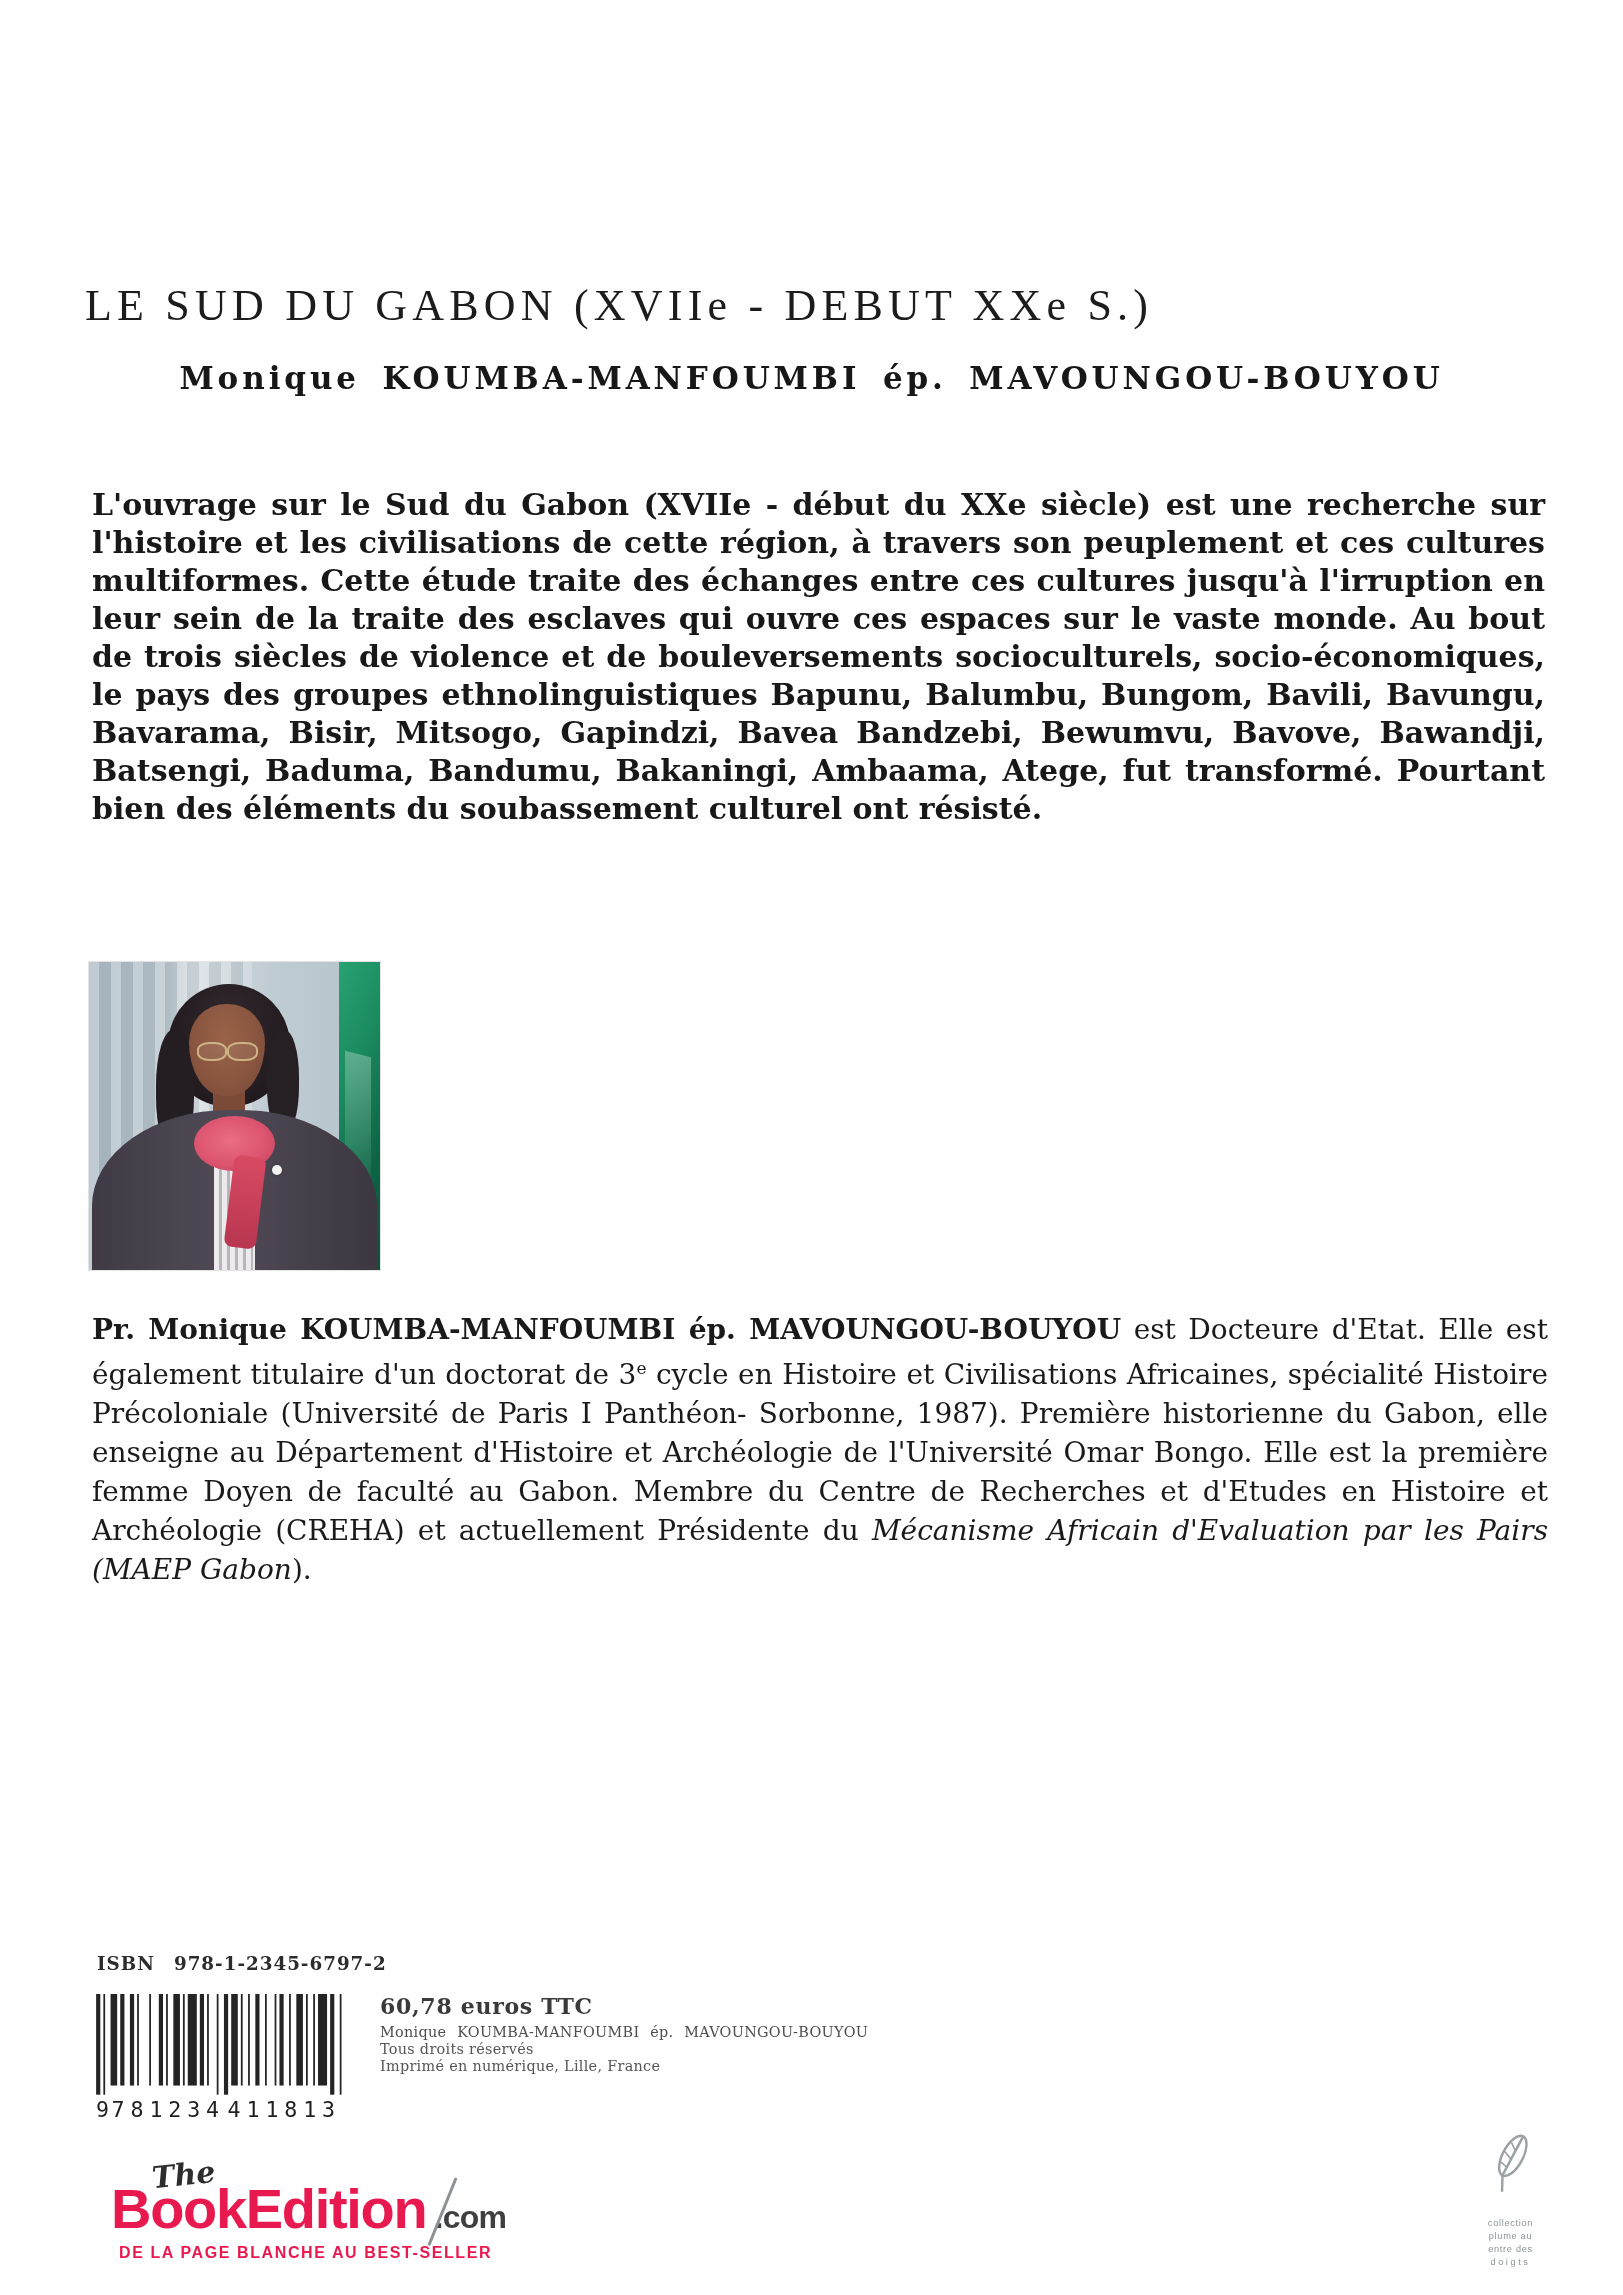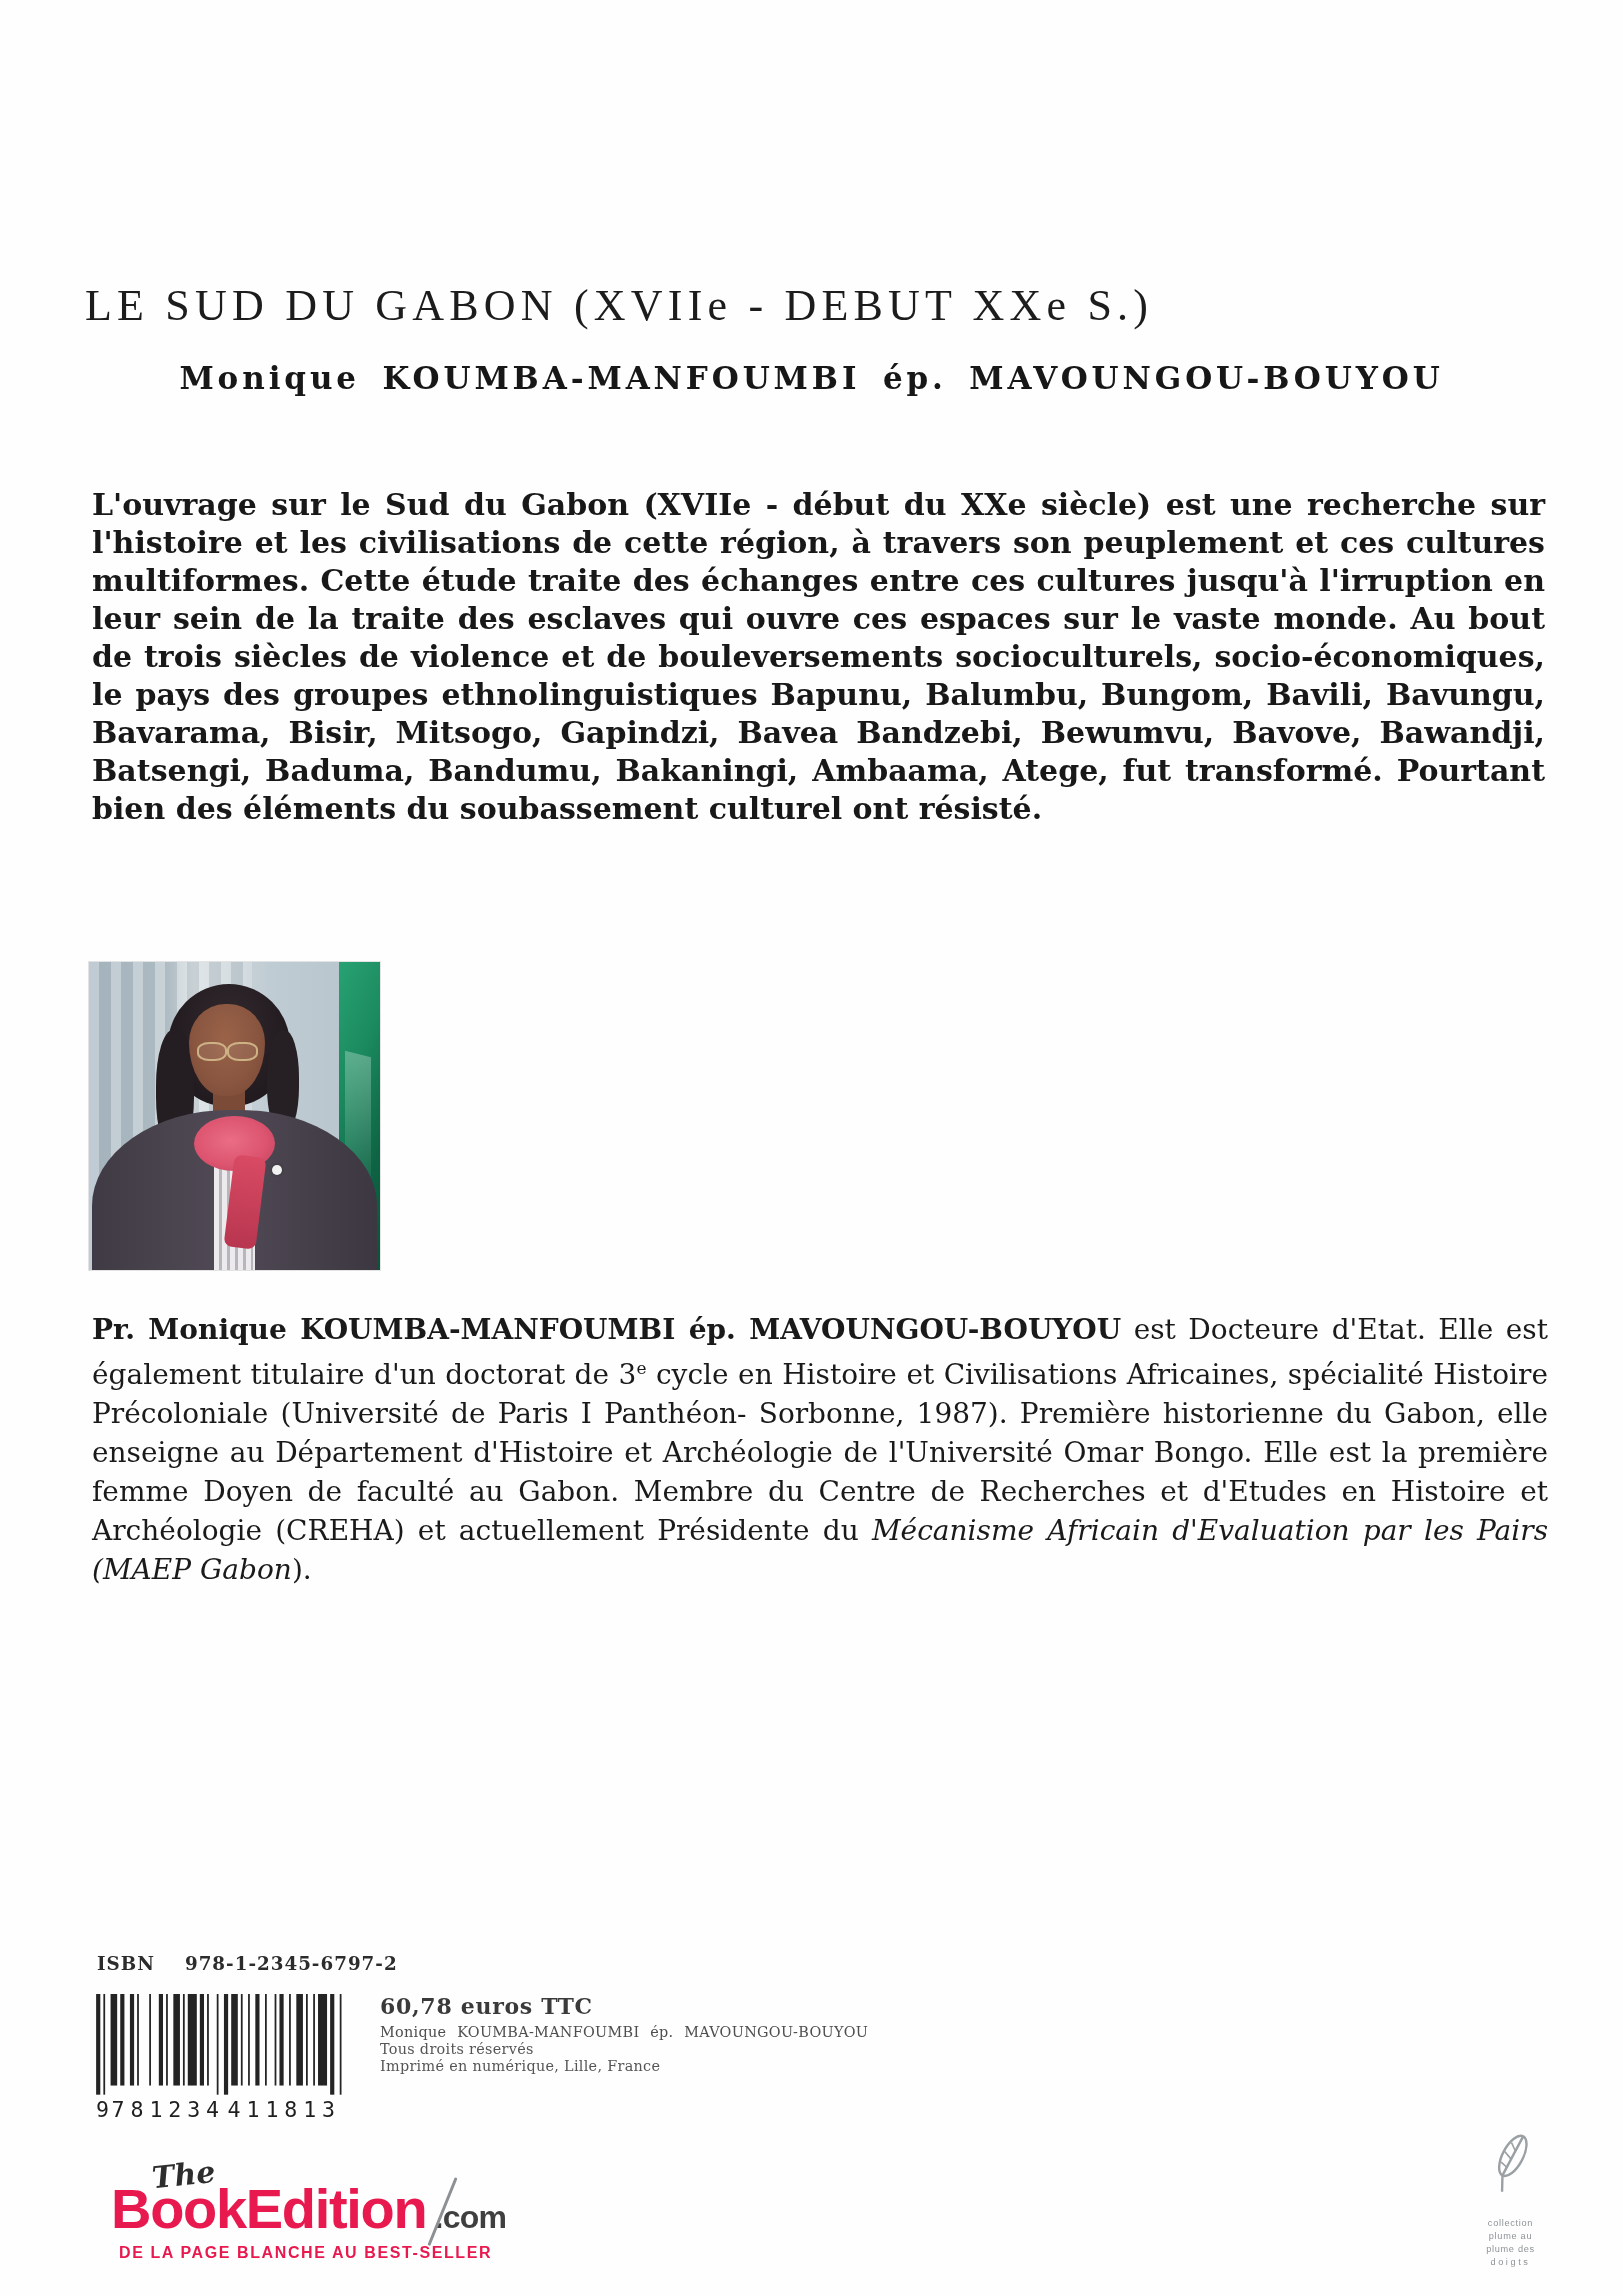--- a/index.html
+++ b/index.html
@@ -53,21 +53,21 @@
   
   .bio{position:absolute;left:92px;top:1310px;width:1456px;margin:0;
        font-size:28px;line-height:39px;font-weight:400;text-align:justify;color:#1a1a1a;}
   .bio strong{font-weight:700;}
   .bio sup{font-size:17px;}
   .bio em{font-style:italic;}
 
   
   .isbn-row{position:absolute;left:97px;top:1953px;font-size:18.3px;font-weight:600;
             letter-spacing:1px;color:#2c2c2c;}
-  .isbn-row .isbn-value{margin-left:30px;}
+  .isbn-row .isbn-value{margin-left:19px;}
   .barcode{position:absolute;left:96px;top:1994px;width:250px;}
   .barcode svg{display:block;}
   .barcode-digits{display:flex;justify-content:space-between;align-items:baseline;width:245px;
             margin-top:1.3px;font-family:"DejaVu Sans Mono", monospace;font-size:21.6px;color:#1f1f1f;}
   .barcode-digits .grp{letter-spacing:5.9px;}
 
   
   .imprint{position:absolute;left:380px;top:1993px;}
   .price{font-size:22px;font-weight:700;color:#3a3a3a;letter-spacing:0.7px;}
   .imprint-line{font-size:14.4px;color:#555555;margin-top:1px;letter-spacing:0.3px;}
@@ -192,19 +192,19 @@
     <svg width="56" height="68" viewBox="0 0 60 74">
       <g transform="rotate(28 30 34)" fill="none" stroke="#9aa0a3" stroke-width="2.6">
         <ellipse cx="28" cy="26" rx="11" ry="24"></ellipse>
         <path d="M28 2 L28 50 L36 66"></path>
         <path d="M20 14 L28 20 M18 26 L28 30 M20 38 L28 40" stroke-width="1.8"></path>
       </g>
     </svg>
     <div class="collection-lines">
       <div>collection</div>
       <div>plume au</div>
-      <div>plume des</div>
+      <div>entre des</div>
       <div class="spread">doigts</div>
     </div>
   </div>
 
 </div>
 
 
 </body></html>

